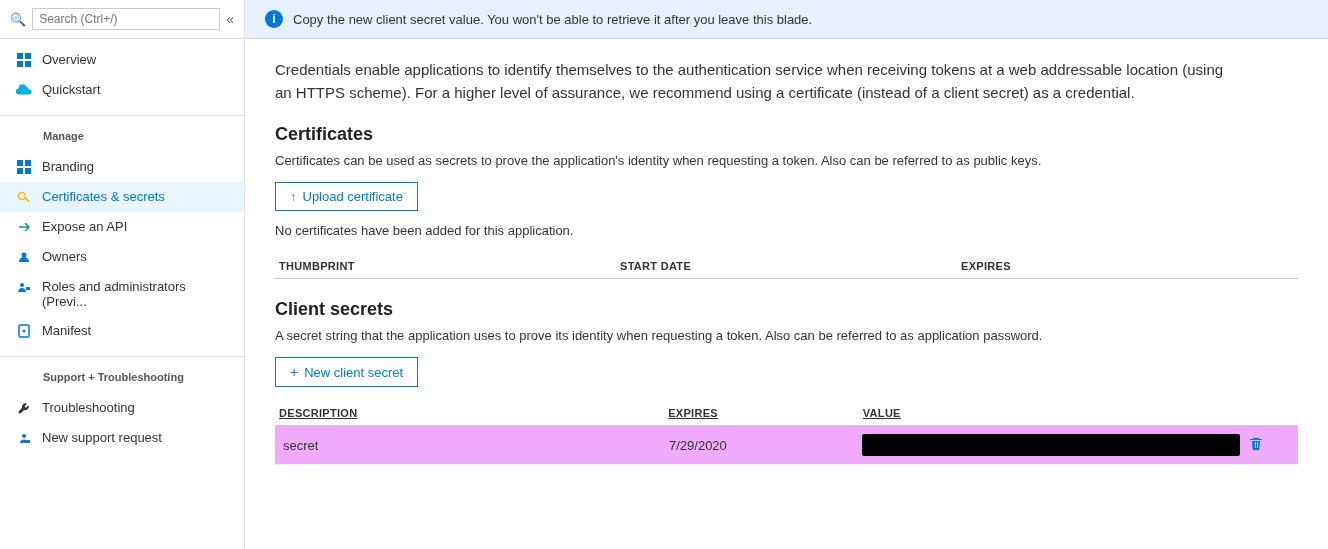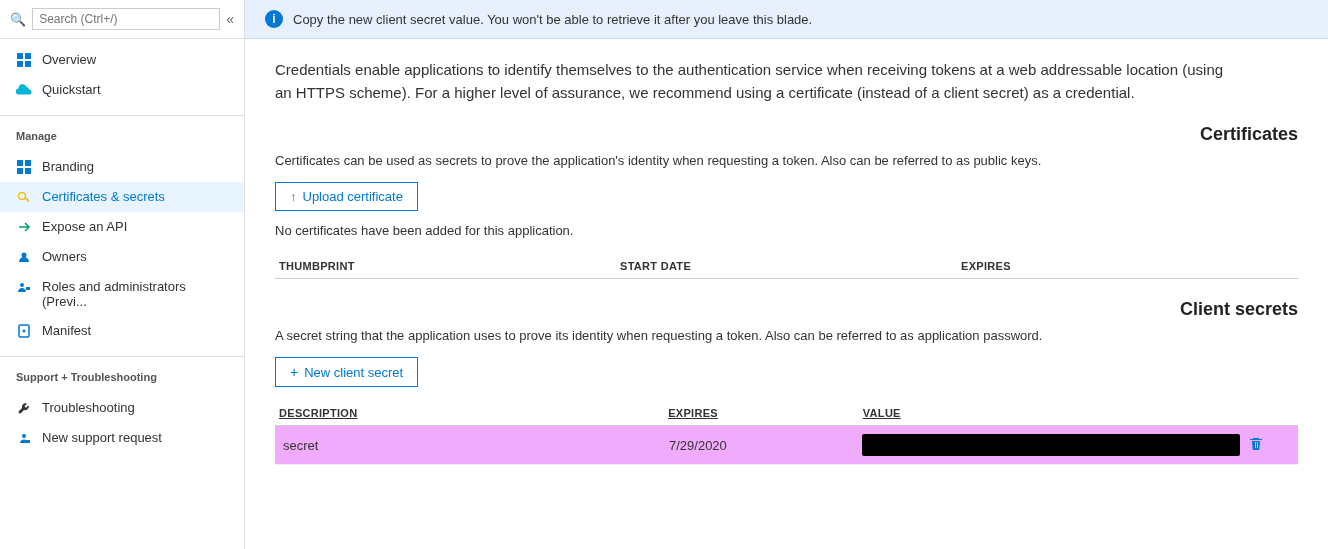--- a/index.html
+++ b/index.html
@@ -50,20 +50,21 @@
       gap: 10px;
     }
     .sidebar-item.active { background: #e8f4ff; color: #0078d4; font-weight: 500; }
     .sidebar-item .icon { width: 16px; height: 16px; display: flex; align-items: center; justify-content: center; flex-shrink: 0; }
     .section-header {
       padding: 10px 16px 4px 16px;
       font-size: 11px;
       font-weight: 600;
       color: #555;
       text-transform: none;
+      margin-left: 27px;
     }
     .divider { border: none; border-top: 1px solid #e0e0e0; margin: 4px 0; }
 
     
     .main {
       flex: 1;
       display: flex;
       flex-direction: column;
       overflow-y: auto;
       height: 100%;
@@ -98,21 +99,20 @@
       color: #333;
       line-height: 1.5;
       margin-bottom: 20px;
       max-width: 960px;
     }
     .section-title {
       font-size: 18px;
       font-weight: 600;
       color: #222;
       margin-bottom: 8px;
-      text-align: right;
     }
     .section-desc {
       font-size: 13px;
       color: #333;
       margin-bottom: 14px;
     }
     .btn-outline {
       border: 1px solid #0078d4;
       background: #fff;
       color: #0078d4;

